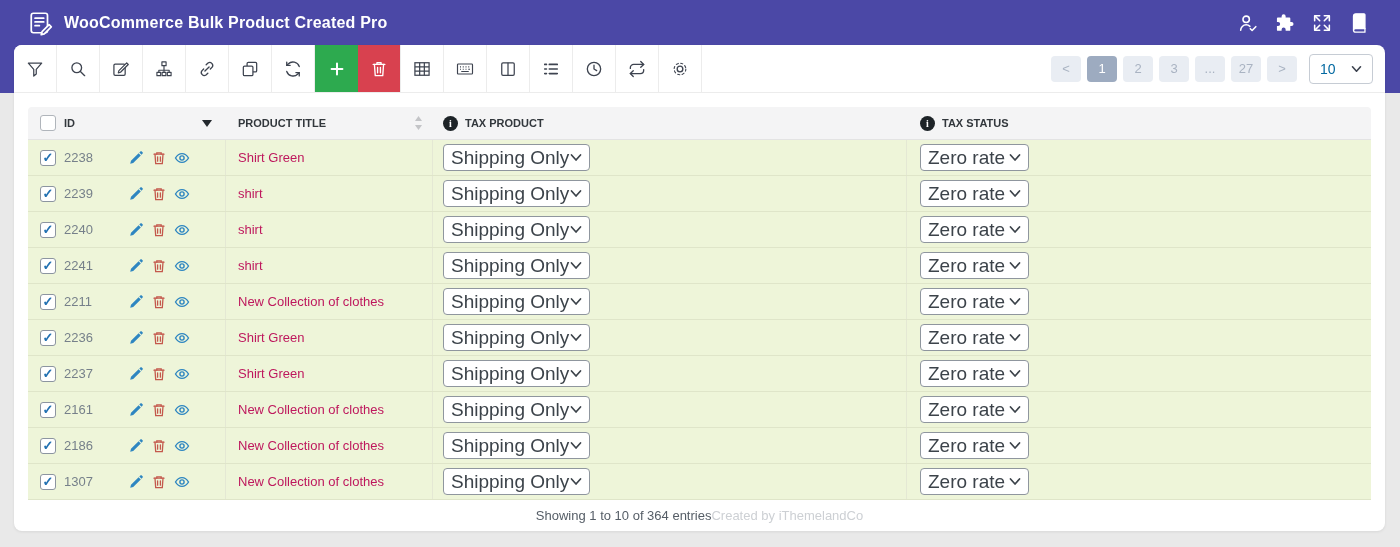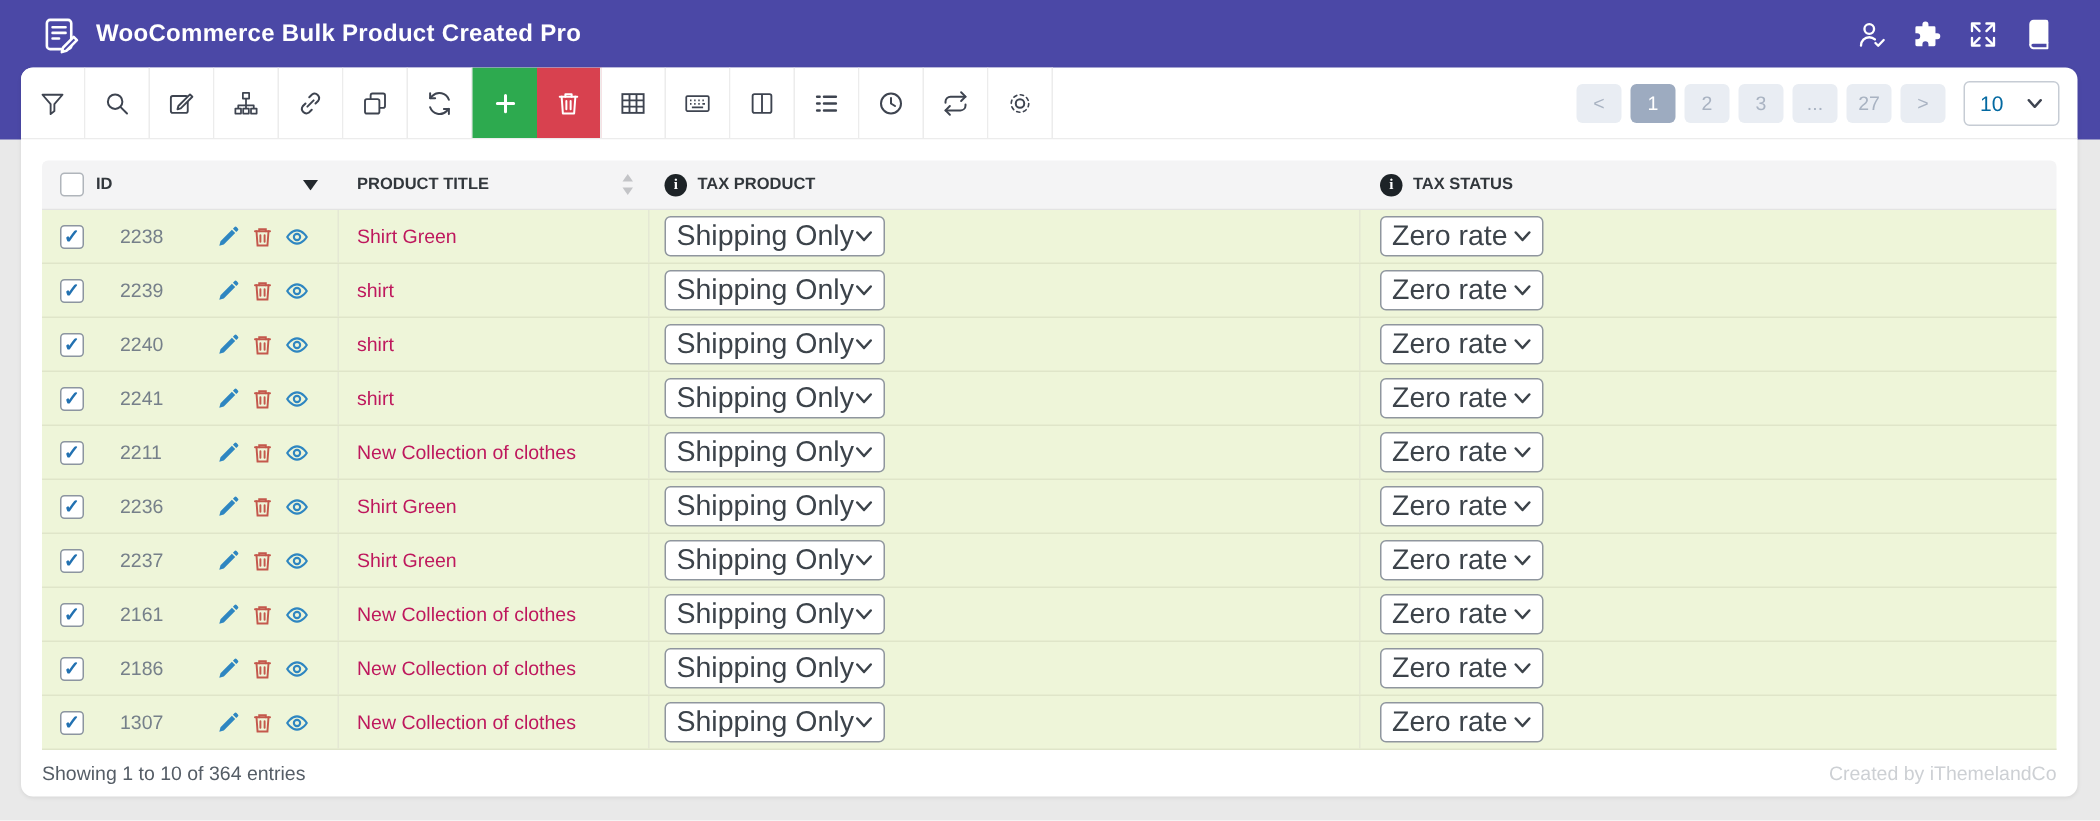--- a/index.html
+++ b/index.html
@@ -43,30 +43,30 @@
   .info-badge { width:15px; height:15px; border-radius:50%; background:#1d2327; color:#fff; font-size:10px; font-weight:bold; display:flex; align-items:center; justify-content:center; margin-right:7px; flex:0 0 auto; font-family:"Liberation Serif", serif; }
 
   .trow { display:flex; height:36px; background:#eef5d9; border-bottom:1px solid #dfe5c9; align-items:center; font-size:13px; color:#76808a; }
   .trow:last-child { border-bottom:1px solid #dfe5c9; }
   .td { display:flex; align-items:center; height:100%; border-right:1px solid #e4e8d4; }
   .td-id { width:198px; padding-left:12px; }
   .td-title { width:207px; padding-left:12px; color:#be185d; }
   .td-status { width:474px; padding-left:10px; }
   .td-class { flex:1; padding-left:13px; border-right:none; }
   .rowcheck { width:16px; height:16px; border:1px solid #8c95a0; border-radius:3px; background:#fff; display:flex; align-items:center; justify-content:center; color:#2271b1; font-size:13px; font-weight:bold; line-height:1; cursor:pointer; flex:0 0 auto; }
-  .row-id { margin-left:24px; width:46px; }
+  .row-id { margin-left:8px; width:46px; }
   .row-actions { display:flex; align-items:center; gap:7px; margin-left:18px; }
   .row-actions svg { width:16px; height:16px; cursor:pointer; }
 
   .sel { display:inline-flex; align-items:center; height:27px; border:1px solid #8f969e; border-radius:4px; background:#fff; padding:0 7px; font-size:19px; color:#3c434a; cursor:pointer; }
   .sel svg { width:12px; height:9px; margin-left:1px; flex:0 0 auto; }
   .sel-class { width:109px; justify-content:space-between; }
 
   
-  .panel-footer { position:absolute; left:14px; right:14px; bottom:8px; display:flex; align-items:center; justify-content:space-between; }
+  .panel-footer { position:absolute; left:14px; right:14px; bottom:8px; display:flex; align-items:center; justify-content:center; }
   .showing { font-size:13px; color:#555d66; }
   .credit { font-size:13px; color:#cdd0d4; }
 </style>
 </head>
 <body>
 
 <div class="purple-band"></div>
 
 <div class="app-header">
   <span class="app-title-icon">

